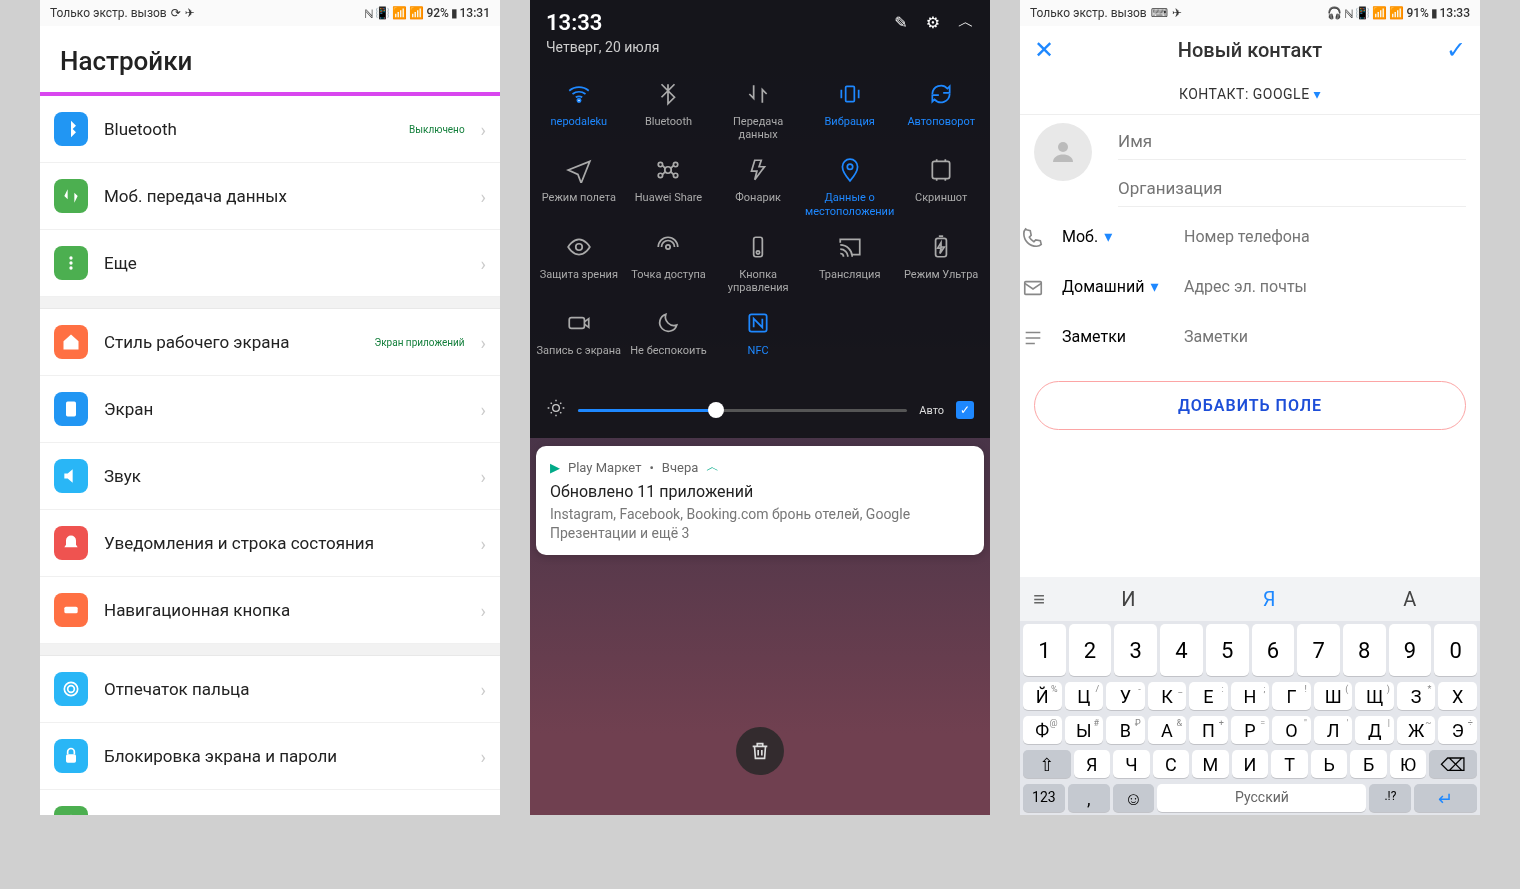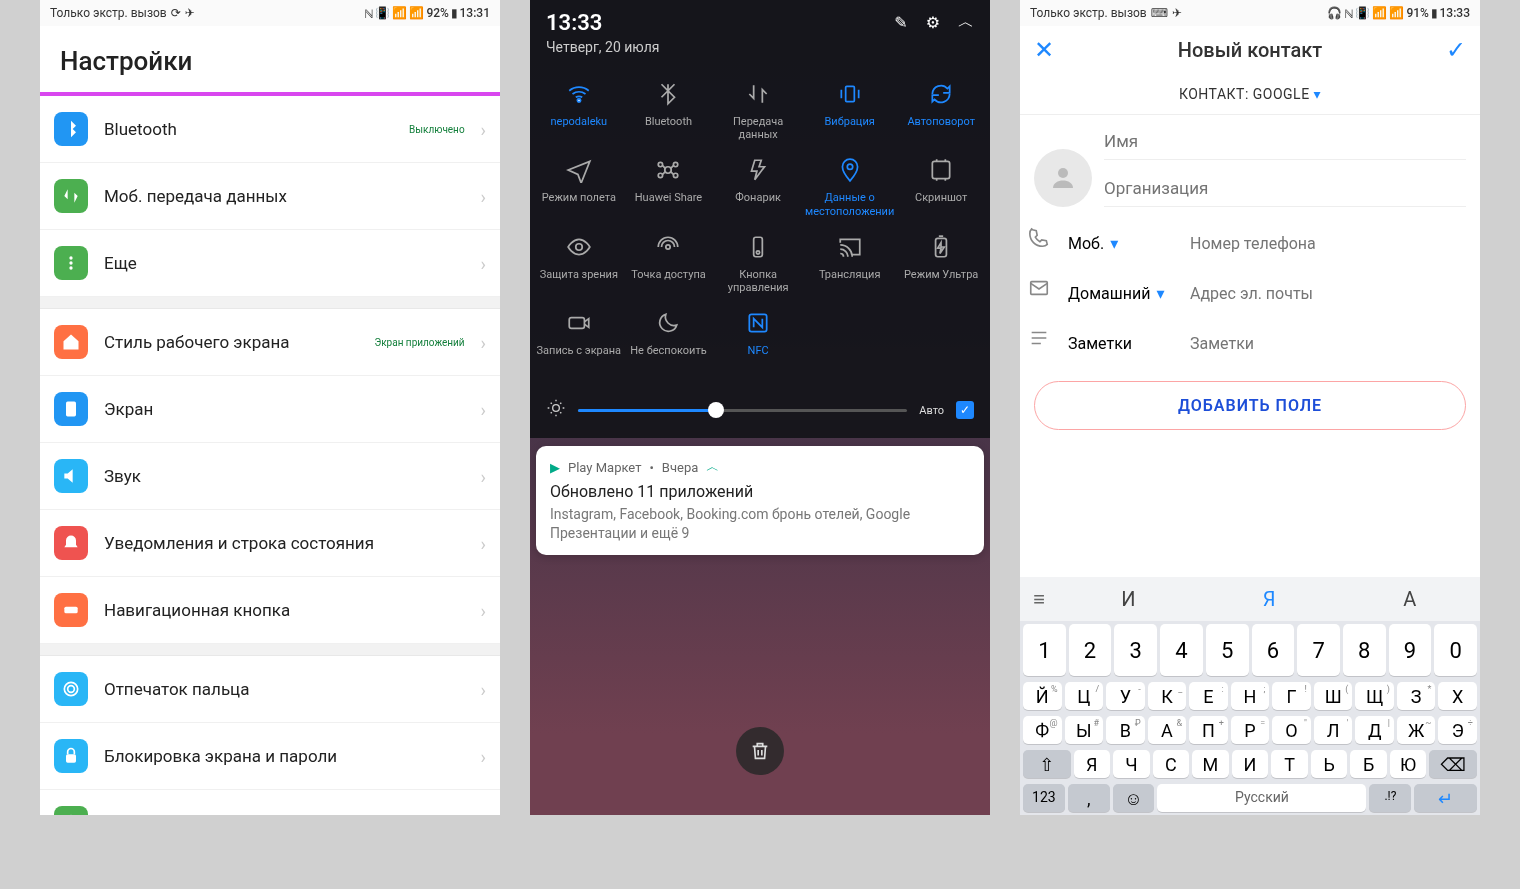--- a/index.html
+++ b/index.html
@@ -45,25 +45,25 @@
 .s2-notif-hdr { display: flex; align-items: center; gap: 8px; font-size: 13px; color: #666; }
 .s2-notif-title { font-size: 16px; color: #222; margin-top: 6px; }
 .s2-notif-body { font-size: 14px; color: #777; margin-top: 4px; line-height: 1.35; }
 .s2-trash { position: absolute; bottom: 40px; left: 50%; transform: translateX(-50%); width: 48px; height: 48px; background: rgba(40,40,40,0.85); border-radius: 50%; display: flex; align-items: center; justify-content: center; }
 
 
 .s3-nav { display: flex; align-items: center; padding: 10px 14px; }
 .s3-title { flex: 1; text-align: center; font-size: 20px; font-weight: 500; color: #333; }
 .s3-nav-btn { width: 30px; font-size: 24px; color: #1e88ff; }
 .s3-account { text-align: center; padding: 12px; font-size: 14px; letter-spacing: 0.5px; color: #333; border-bottom: 1px solid #eee; }
-.s3-avatar-row { display: flex; align-items: flex-end; padding: 8px 14px; gap: 12px; }
+.s3-avatar-row { display: flex; align-items: flex-start; padding: 8px 14px; gap: 26px; }
 .s3-avatar { width: 58px; height: 58px; border-radius: 50%; background: #e8e8e8; display: flex; align-items: center; justify-content: center; }
 .s3-nameorg { flex: 1; display: flex; flex-direction: column; gap: 10px; }
 .s3-nameorg input { border: none; border-bottom: 1px solid #eee; font-size: 17px; padding: 8px 0; outline: none; }
-.s3-field { display: flex; align-items: flex-end; gap: 14px; padding: 12px 8px; }
+.s3-field { display: flex; align-items: flex-start; gap: 14px; padding: 12px 2px; }
 .s3-field-icon { width: 26px; color: #888; }
 .s3-field-type { font-size: 16px; display: flex; align-items: center; gap: 6px; min-width: 108px; }
 .s3-field-input { flex: 1; border: none; font-size: 16px; color: #aaa; outline: none; }
 .s3-addfield { margin: 16px 14px 10px; text-align: center; padding: 14px; border: 1px solid #fca5a5; border-radius: 30px; font-size: 16px; font-weight: 600; letter-spacing: 1px; color: #1d4ed8; }
 .s3-kbd { background: #e4e6eb; margin-top: auto; }
 .s3-suggest { display: flex; background: #f2f3f5; }
 .s3-suggest-menu { width: 38px; display: flex; align-items: center; justify-content: center; font-size: 20px; color: #666; }
 .s3-suggest-item { flex: 1; text-align: center; padding: 10px 0; font-size: 20px; color: #444; }
 .s3-suggest-item.active { color: #1e88ff; }
 .s3-row { display: flex; padding: 3px 3px; gap: 3px; }
@@ -397,21 +397,21 @@
   </div>
   <div class="s2-notif">
     <div class="s2-notif-hdr">
       <span style="color:#0a8">▶</span>
       <span>Play Маркет</span>
       <span>•</span>
       <span>Вчера</span>
       <span style="color:#0a8">︿</span>
     </div>
     <div class="s2-notif-title">Обновлено 11 приложений</div>
-    <div class="s2-notif-body">Instagram, Facebook, Booking.com бронь отелей, Google Презентации и ещё 9</div>
+    <div class="s2-notif-body">Instagram, Facebook, Booking.com бронь отелей, Google Презентации и ещё 3</div>
   </div>
   <div class="s2-trash">
     <svg width="22" height="22" viewBox="0 0 24 24" stroke="#ddd" fill="none" stroke-width="1.8">
         <path d="M4 7h16M9 7V4h6v3M6 7l1 13h10l1-13M10 11v6M14 11v6"></path>
       </svg>
   </div>
 </div>
 
 <div class="screen">
   <div class="status-bar">

